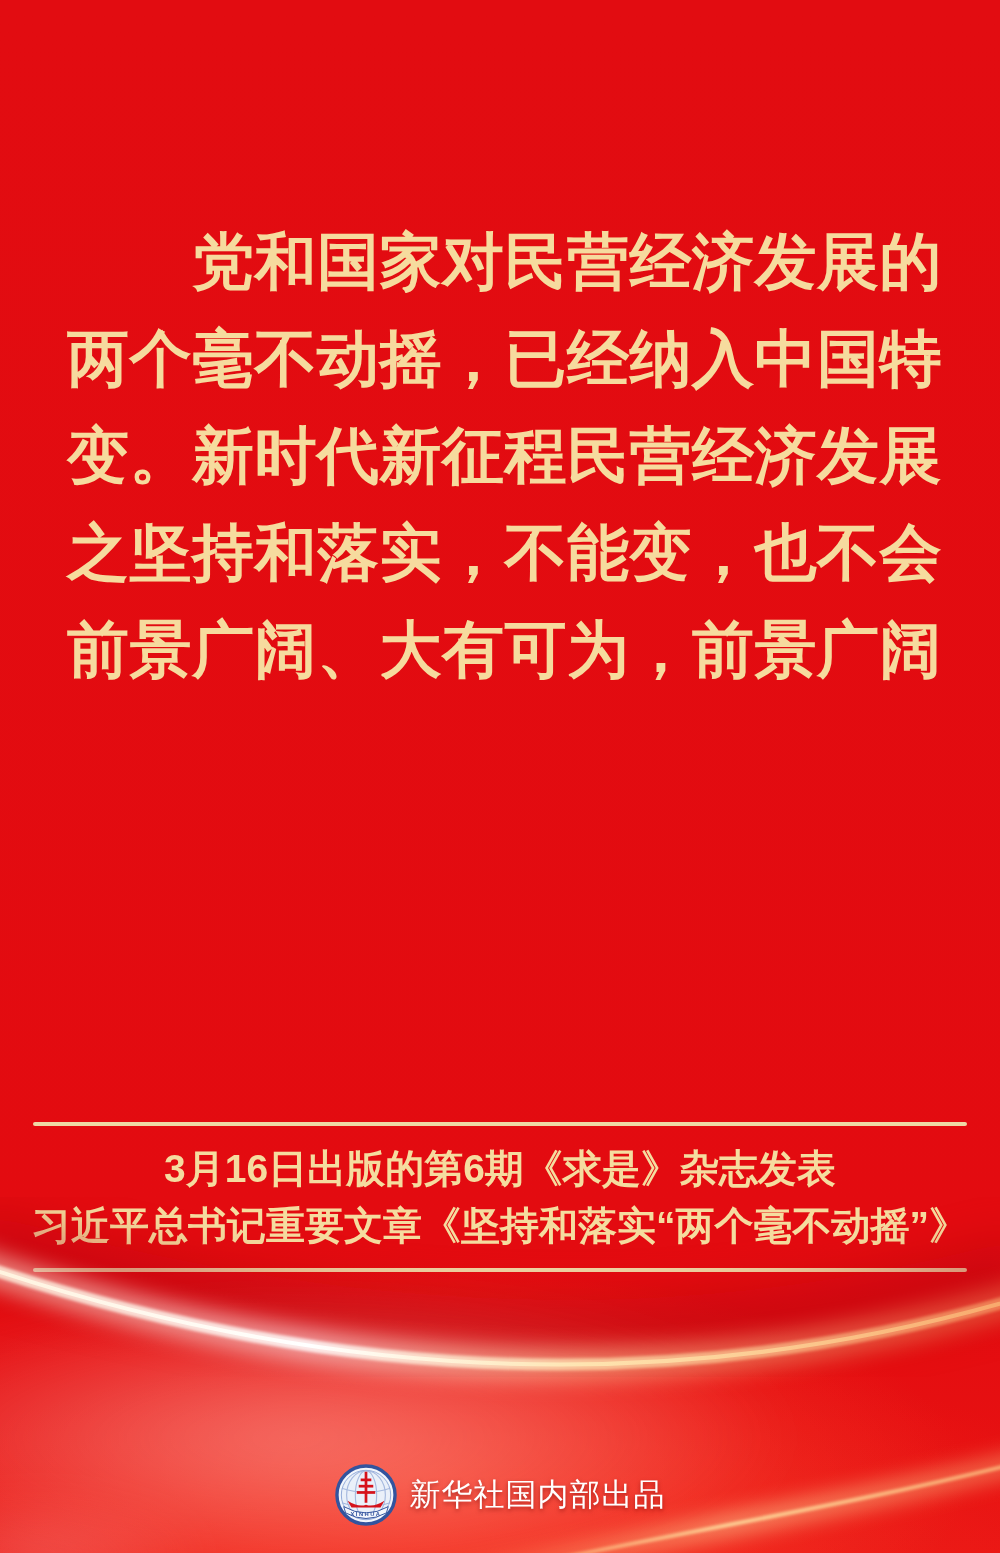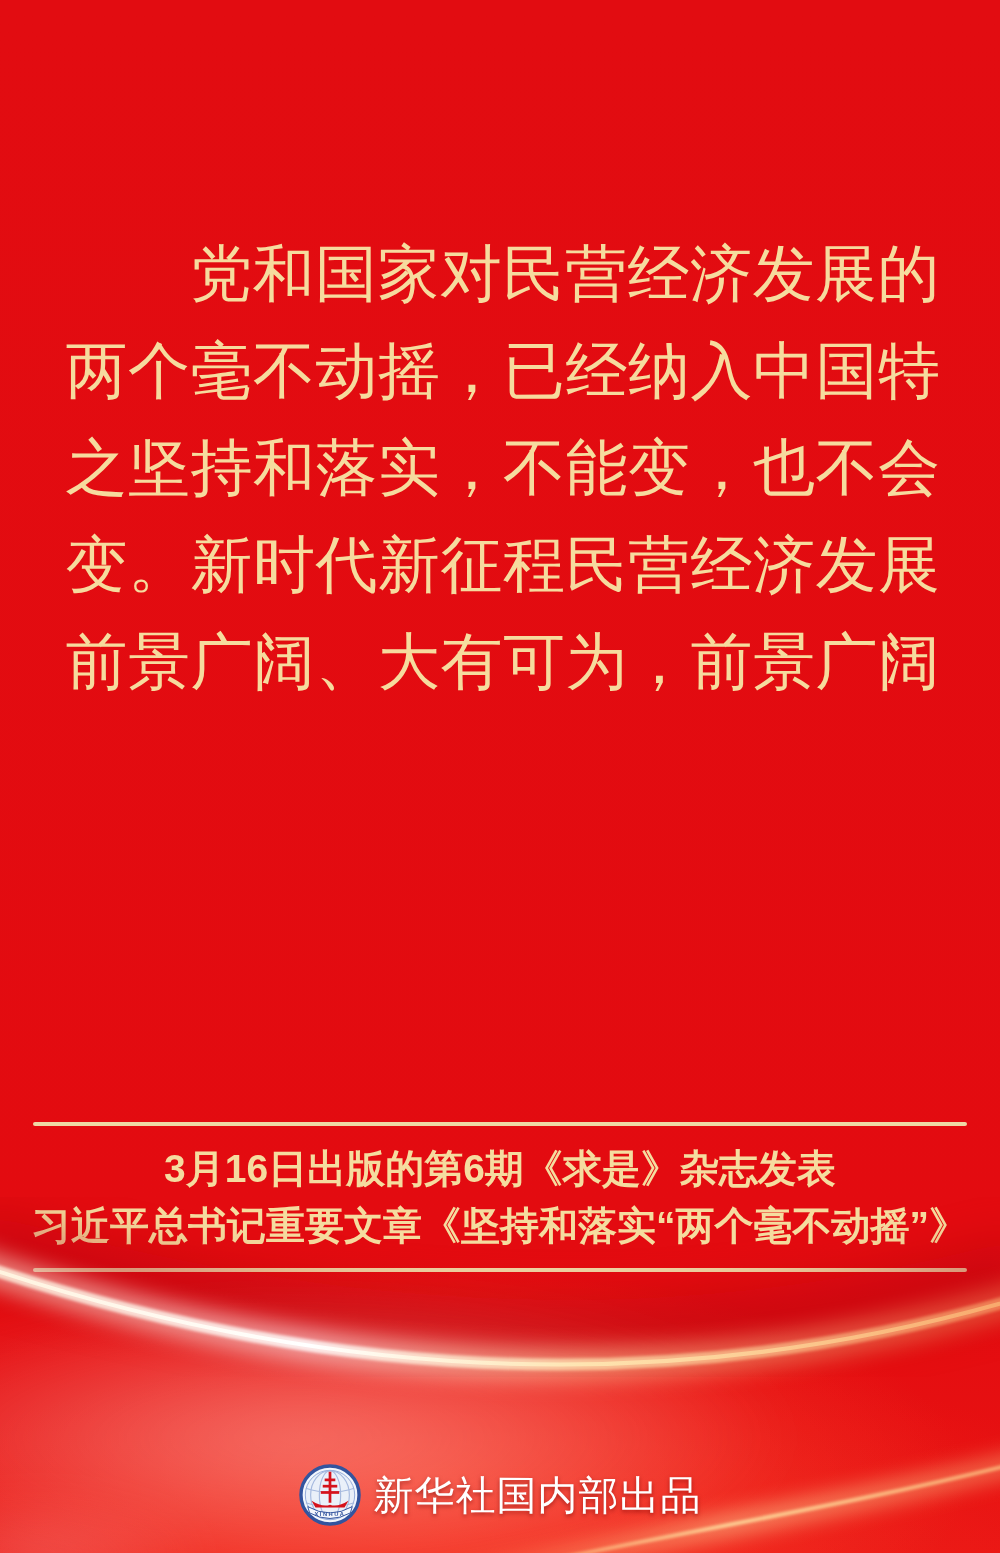--- a/index.html
+++ b/index.html
@@ -7,27 +7,27 @@
     position:relative;
     width:1000px;height:1553px;
     overflow:hidden;
     background:
       radial-gradient(ellipse 760px 300px at 42% 1480px, rgba(255,92,60,0.50), rgba(255,92,60,0) 72%),
       radial-gradient(ellipse 980px 400px at 50% 1640px, rgba(255,64,44,0.45), rgba(255,64,44,0) 75%),
       linear-gradient(180deg,#E20C11 0%, #E30B10 80%, #E81312 100%);
     font-family:"Liberation Sans","DejaVu Sans",sans-serif;
   }
   .quote{
-    position:absolute;left:64px;top:226px;width:878px;
+    position:absolute;left:64px;top:214px;width:878px;
     font-family:"Liberation Serif","DejaVu Serif",serif;
-    font-weight:400;
+    font-weight:700;
     font-size:62px;line-height:97px;
     color:#F6DB9E;
     letter-spacing:0.5px;
-    text-align:center;
+    text-align:right;
   }
   .quote .q-line{white-space:nowrap;}
   .quote .q-line.indent{text-indent:2em;}
   .rule{
     position:absolute;left:33px;width:934px;height:4px;
     background:#EFD9A6;border-radius:2px;
   }
   .rule.top{top:1122px;}
   .rule.bottom{top:1268px;}
   .caption{
@@ -38,37 +38,37 @@
     font-size:39px;line-height:46px;
   }
   .caption .c-line{margin-bottom:11px;white-space:nowrap;}
   .swoosh{position:absolute;left:0;top:0;pointer-events:none;}
   .footer{
     position:absolute;left:0;top:1462px;width:1000px;height:66px;
     display:flex;align-items:center;justify-content:center;gap:13px;
   }
   .footer .credit{
     color:#FFFFFF;
-    font-size:40px;letter-spacing:1px;font-weight:500;
+    font-size:31px;letter-spacing:1px;font-weight:500;
     text-shadow:0 2px 4px rgba(110,0,0,0.55);
     white-space:nowrap;
     text-align:center;
   }
   .logo{width:62px;height:62px;display:block;}
 </style>
 </head>
 <body>
 
 <div class="poster">
 
   <div class="quote">
     <div class="q-line indent">党和国家对民营经济发展的</div>
     <div class="q-line">两个毫不动摇，已经纳入中国特</div>
+    <div class="q-line">变。新时代新征程民营经济发展</div>
     <div class="q-line">之坚持和落实，不能变，也不会</div>
-    <div class="q-line">变。新时代新征程民营经济发展</div>
     <div class="q-line">前景广阔、大有可为，前景广阔</div>
   </div>
 
   <div class="rule top"></div>
 
   <div class="caption">
     <div class="c-line">3月16日出版的第6期《求是》杂志发表</div>
     <div class="c-line">习近平总书记重要文章《坚持和落实“两个毫不动摇”》</div>
   </div>
 

